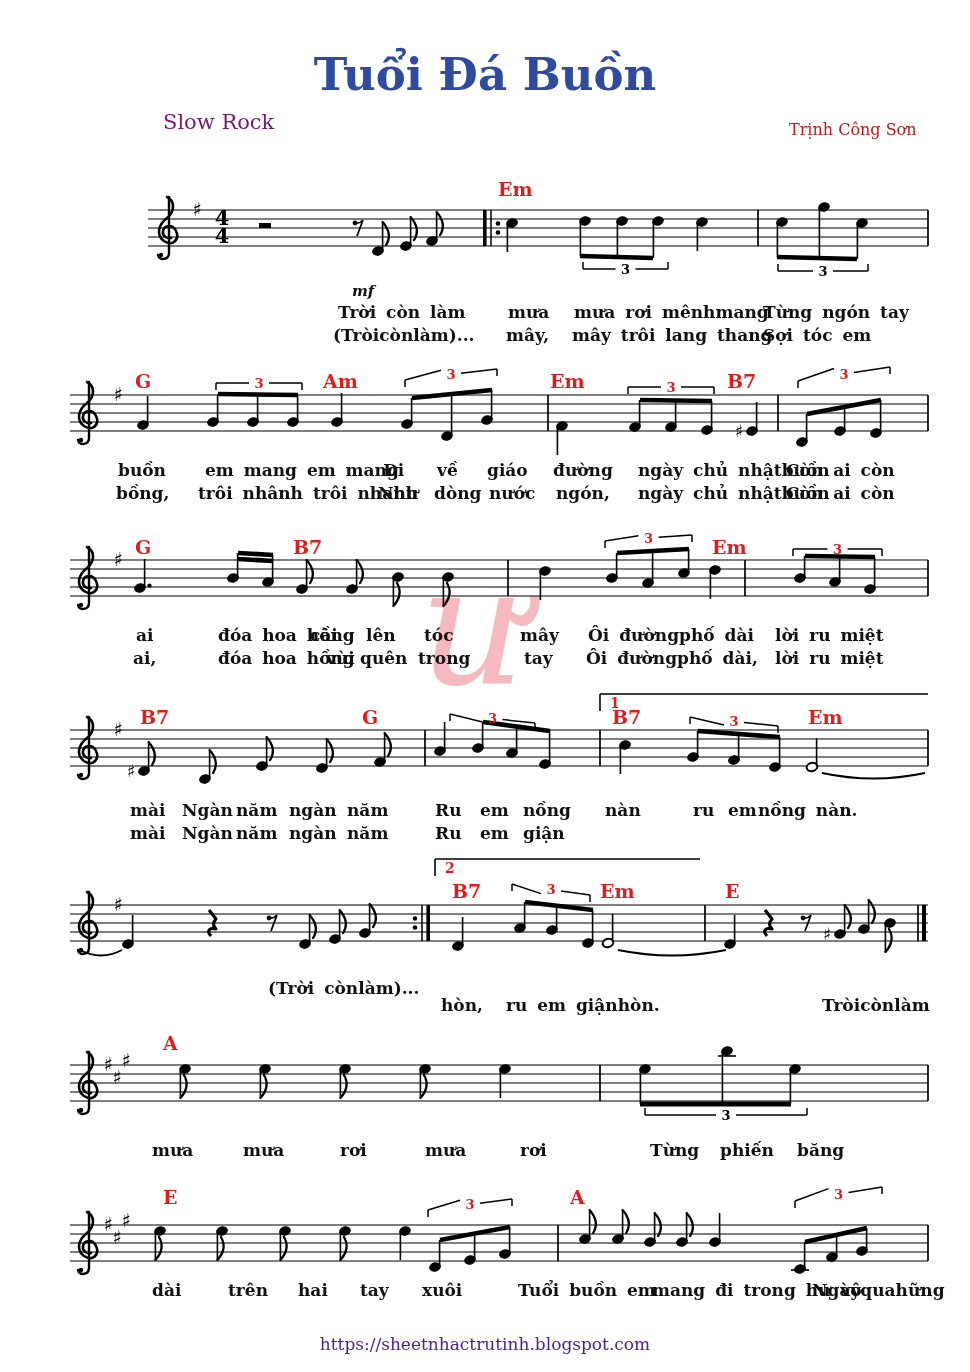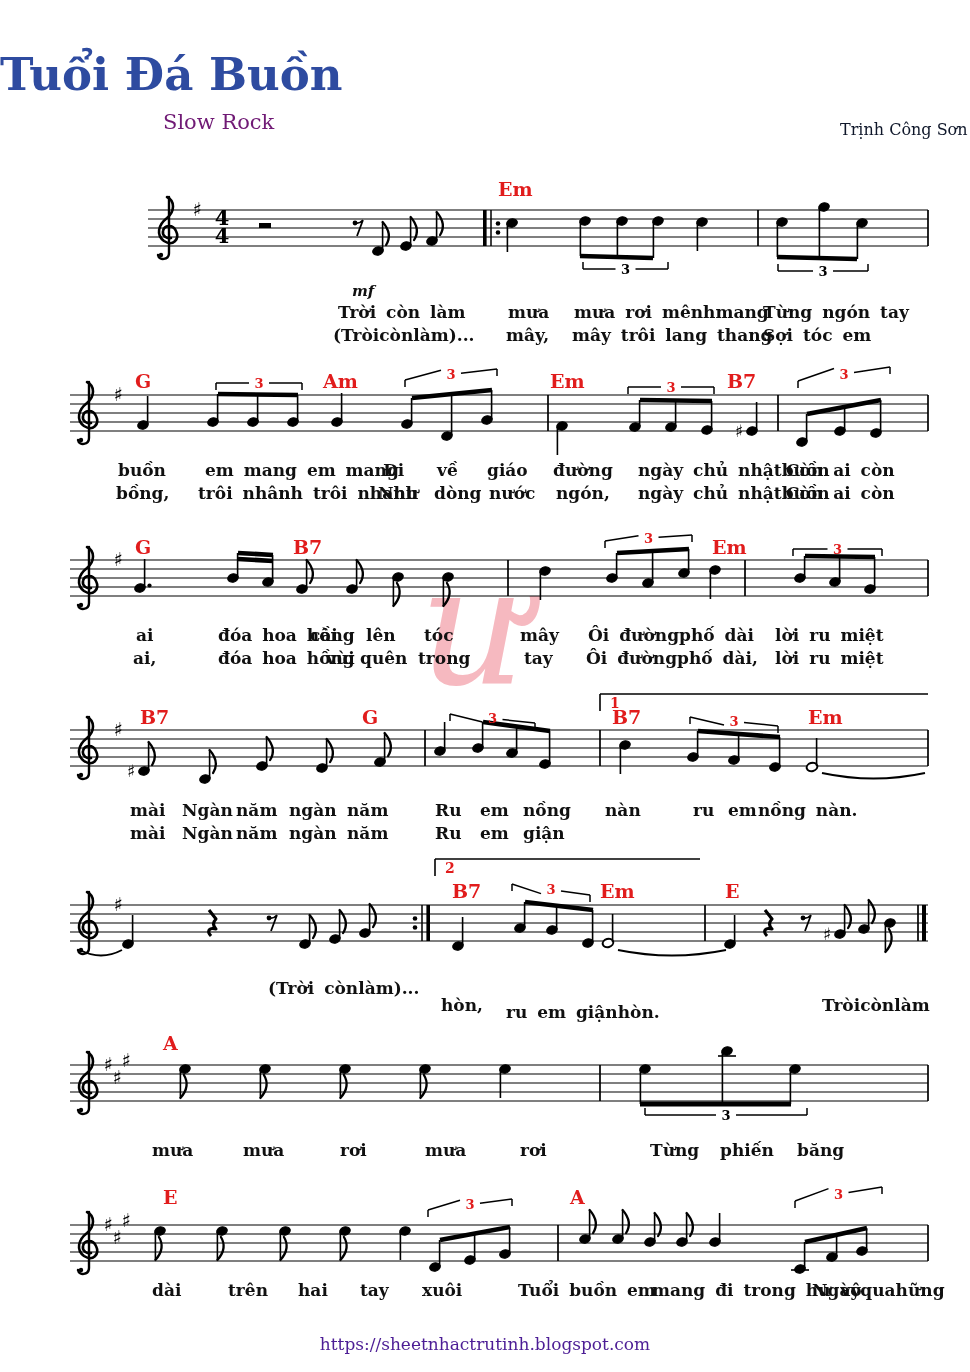--- a/index.html
+++ b/index.html
@@ -2,23 +2,23 @@
 <html><head>
 <meta charset="utf-8">
 <style>
   html,body{margin:0;padding:0;background:#e8e8e8;}
   .sheet{position:relative;width:970px;height:1372px;background:#ffffff;margin:0 auto;
          font-family:"DejaVu Serif",serif;overflow:hidden;}
   .watermark{position:absolute;left:420px;top:545px;font-size:165px;font-style:italic;
              color:#f6b9c0;z-index:0;line-height:1;}
   svg.score{position:absolute;left:0;top:0;z-index:1;}
   .txt{position:absolute;z-index:2;white-space:nowrap;}
-  .title{left:0;right:0;text-align:left;top:48px;font-size:45px;font-weight:700;color:#2e4ba0;}
+  .title{left:0;right:0;text-align:center;top:48px;font-size:45px;font-weight:700;color:#2e4ba0;}
   .tempo{left:163px;top:110px;font-size:21px;color:#701a75;}
-  .composer{left:840px;top:120px;font-size:16px;color:#0f172a;}
+  .composer{left:789px;top:120px;font-size:16px;color:#b91c1c;}
   .dyn{font-size:15px;font-weight:700;font-style:italic;color:#111;}
   .chord{position:absolute;z-index:2;font-size:19px;font-weight:700;color:#e11c1c;white-space:nowrap;}
   .lyr{position:absolute;z-index:2;font-size:17px;font-weight:700;color:#101010;
        white-space:nowrap;word-spacing:4px;}
   .footer{left:0;right:0;text-align:center;top:1334px;font-size:17px;color:#4c1d95;
           text-decoration:none;display:block;}
 </style>
 </head>
 <body>
 
@@ -555,21 +555,21 @@
       <span class="lyr" style="left: 289px; top: 823px;">ngàn</span>
       <span class="lyr" style="left: 347px; top: 823px;">năm</span>
       <span class="lyr" style="left: 435px; top: 823px;">Ru</span>
       <span class="lyr" style="left: 480px; top: 823px;">em</span>
       <span class="lyr" style="left: 523px; top: 823px;">giận</span>
       <span class="chord" style="left: 452px; top: 880px;">B7</span>
       <span class="chord" style="left: 600px; top: 880px;">Em</span>
       <span class="chord" style="left: 725px; top: 880px;">E</span>
       <span class="lyr" style="left: 268px; top: 978px;">(Trời cònlàm)...</span>
       <span class="lyr" style="left: 441px; top: 995px;">hòn,</span>
-      <span class="lyr" style="left: 506px; top: 995px; margin-top: 7px;">ru em giậnhòn.</span>
+      <span class="lyr" style="left: 506px; top: 995px;">ru em giậnhòn.</span>
       <span class="lyr" style="left: 822px; top: 995px;">Tròicònlàm</span>
       <span class="chord" style="left: 163px; top: 1032px;">A</span>
       <span class="lyr" style="left: 152px; top: 1140px;">mưa</span>
       <span class="lyr" style="left: 243px; top: 1140px;">mưa</span>
       <span class="lyr" style="left: 340px; top: 1140px;">rơi</span>
       <span class="lyr" style="left: 425px; top: 1140px;">mưa</span>
       <span class="lyr" style="left: 520px; top: 1140px;">rơi</span>
       <span class="lyr" style="left: 650px; top: 1140px;">Từng</span>
       <span class="lyr" style="left: 720px; top: 1140px;">phiến</span>
       <span class="lyr" style="left: 797px; top: 1140px;">băng</span>

